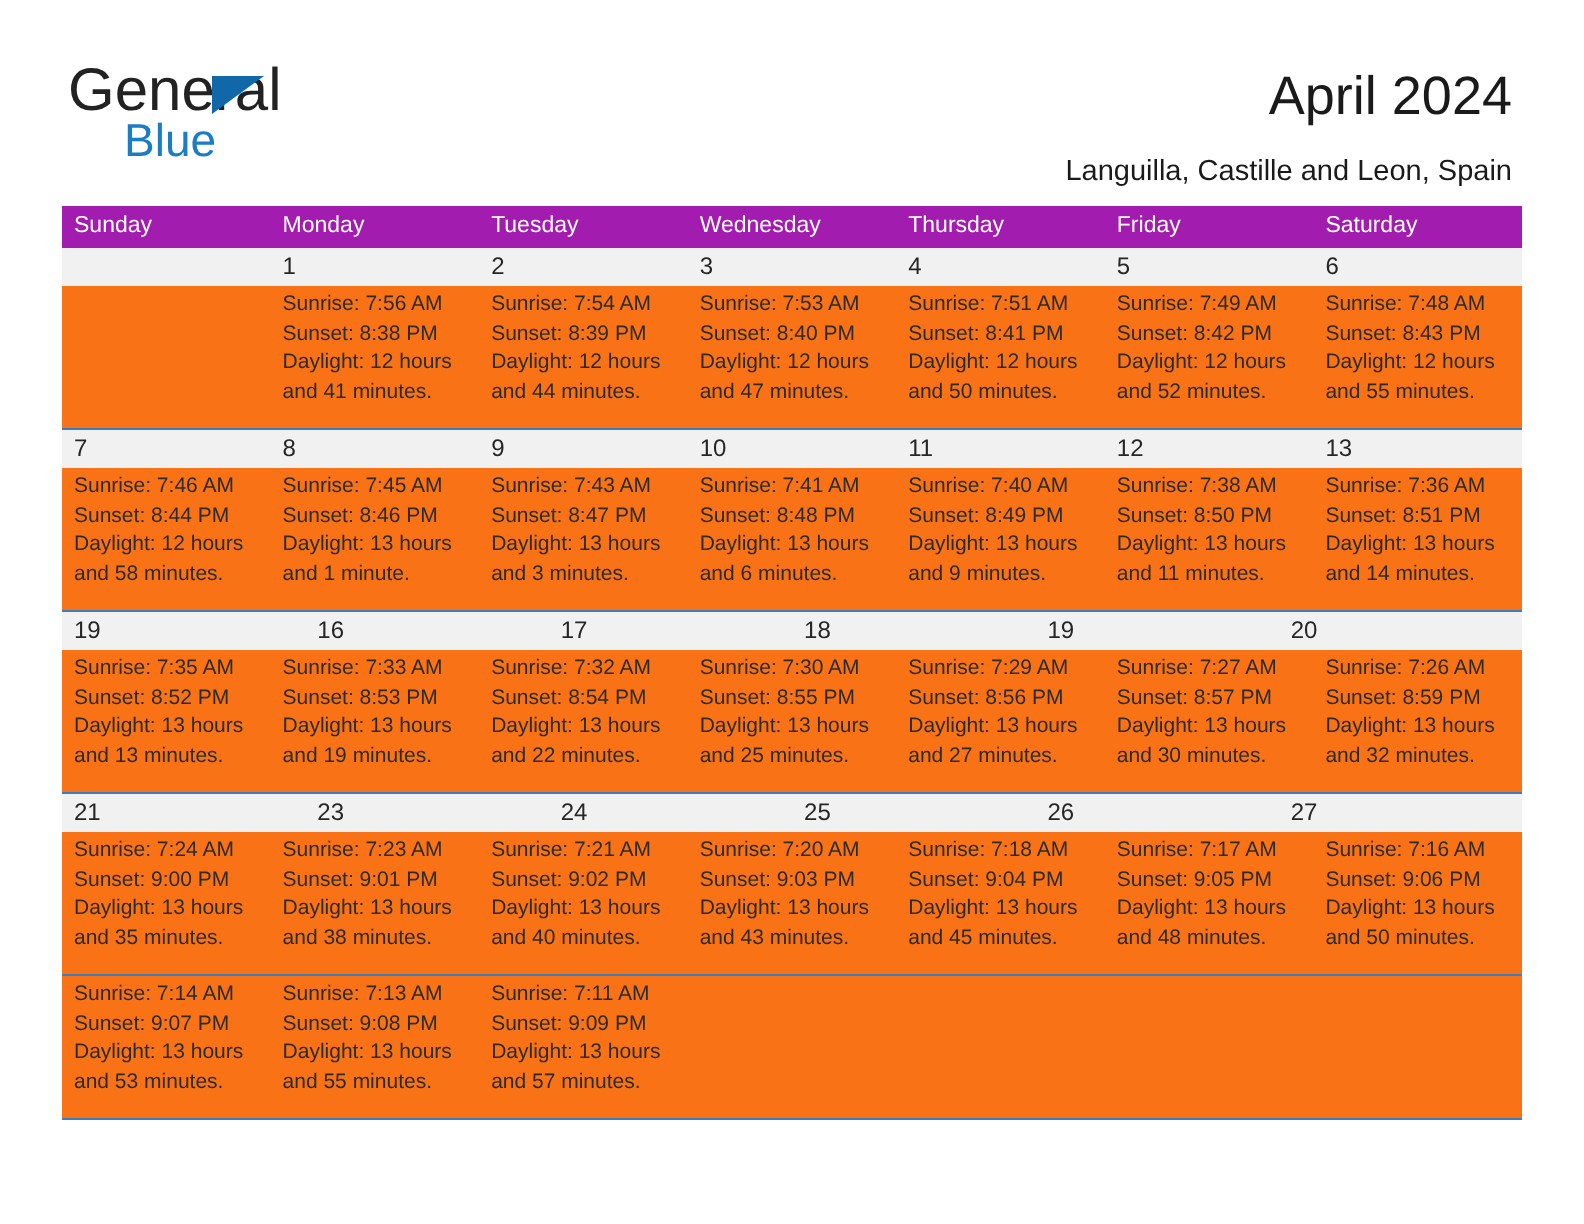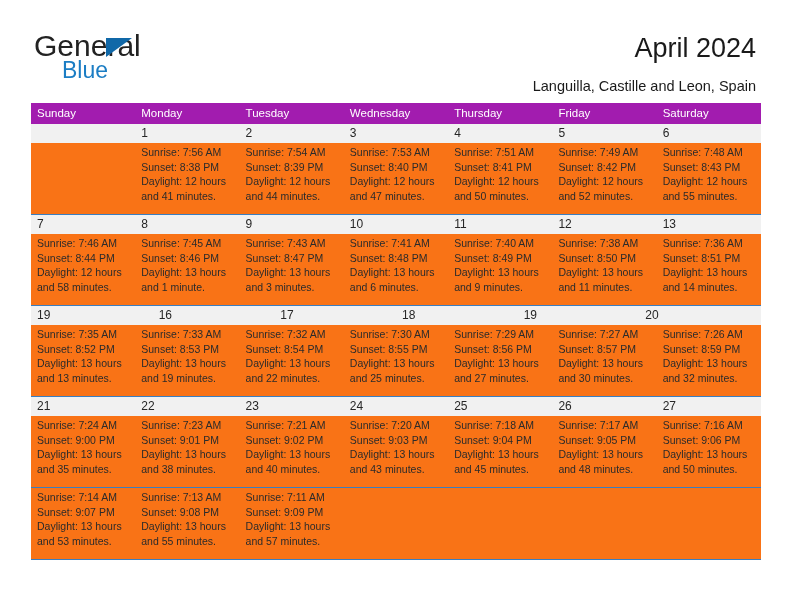--- a/index.html
+++ b/index.html
@@ -335,21 +335,20 @@
               <div class="dl">Sunrise: 7:26 AM</div>
               <div class="dl">Sunset: 8:59 PM</div>
               <div class="dl">Daylight: 13 hours</div>
               <div class="dl">and 32 minutes.</div>
             </div>
           </div>
         </div>
         <div class="week">
           <div class="week-nums">
             <div class="num-cell">21</div>
-            <div class="num-cell">22</div>
             <div class="num-cell">23</div>
             <div class="num-cell">24</div>
             <div class="num-cell">25</div>
             <div class="num-cell">26</div>
             <div class="num-cell">27</div>
           </div>
           <div class="week-body">
             <div class="day-cell">
               <div class="dl">Sunrise: 7:24 AM</div>
               <div class="dl">Sunset: 9:00 PM</div>

